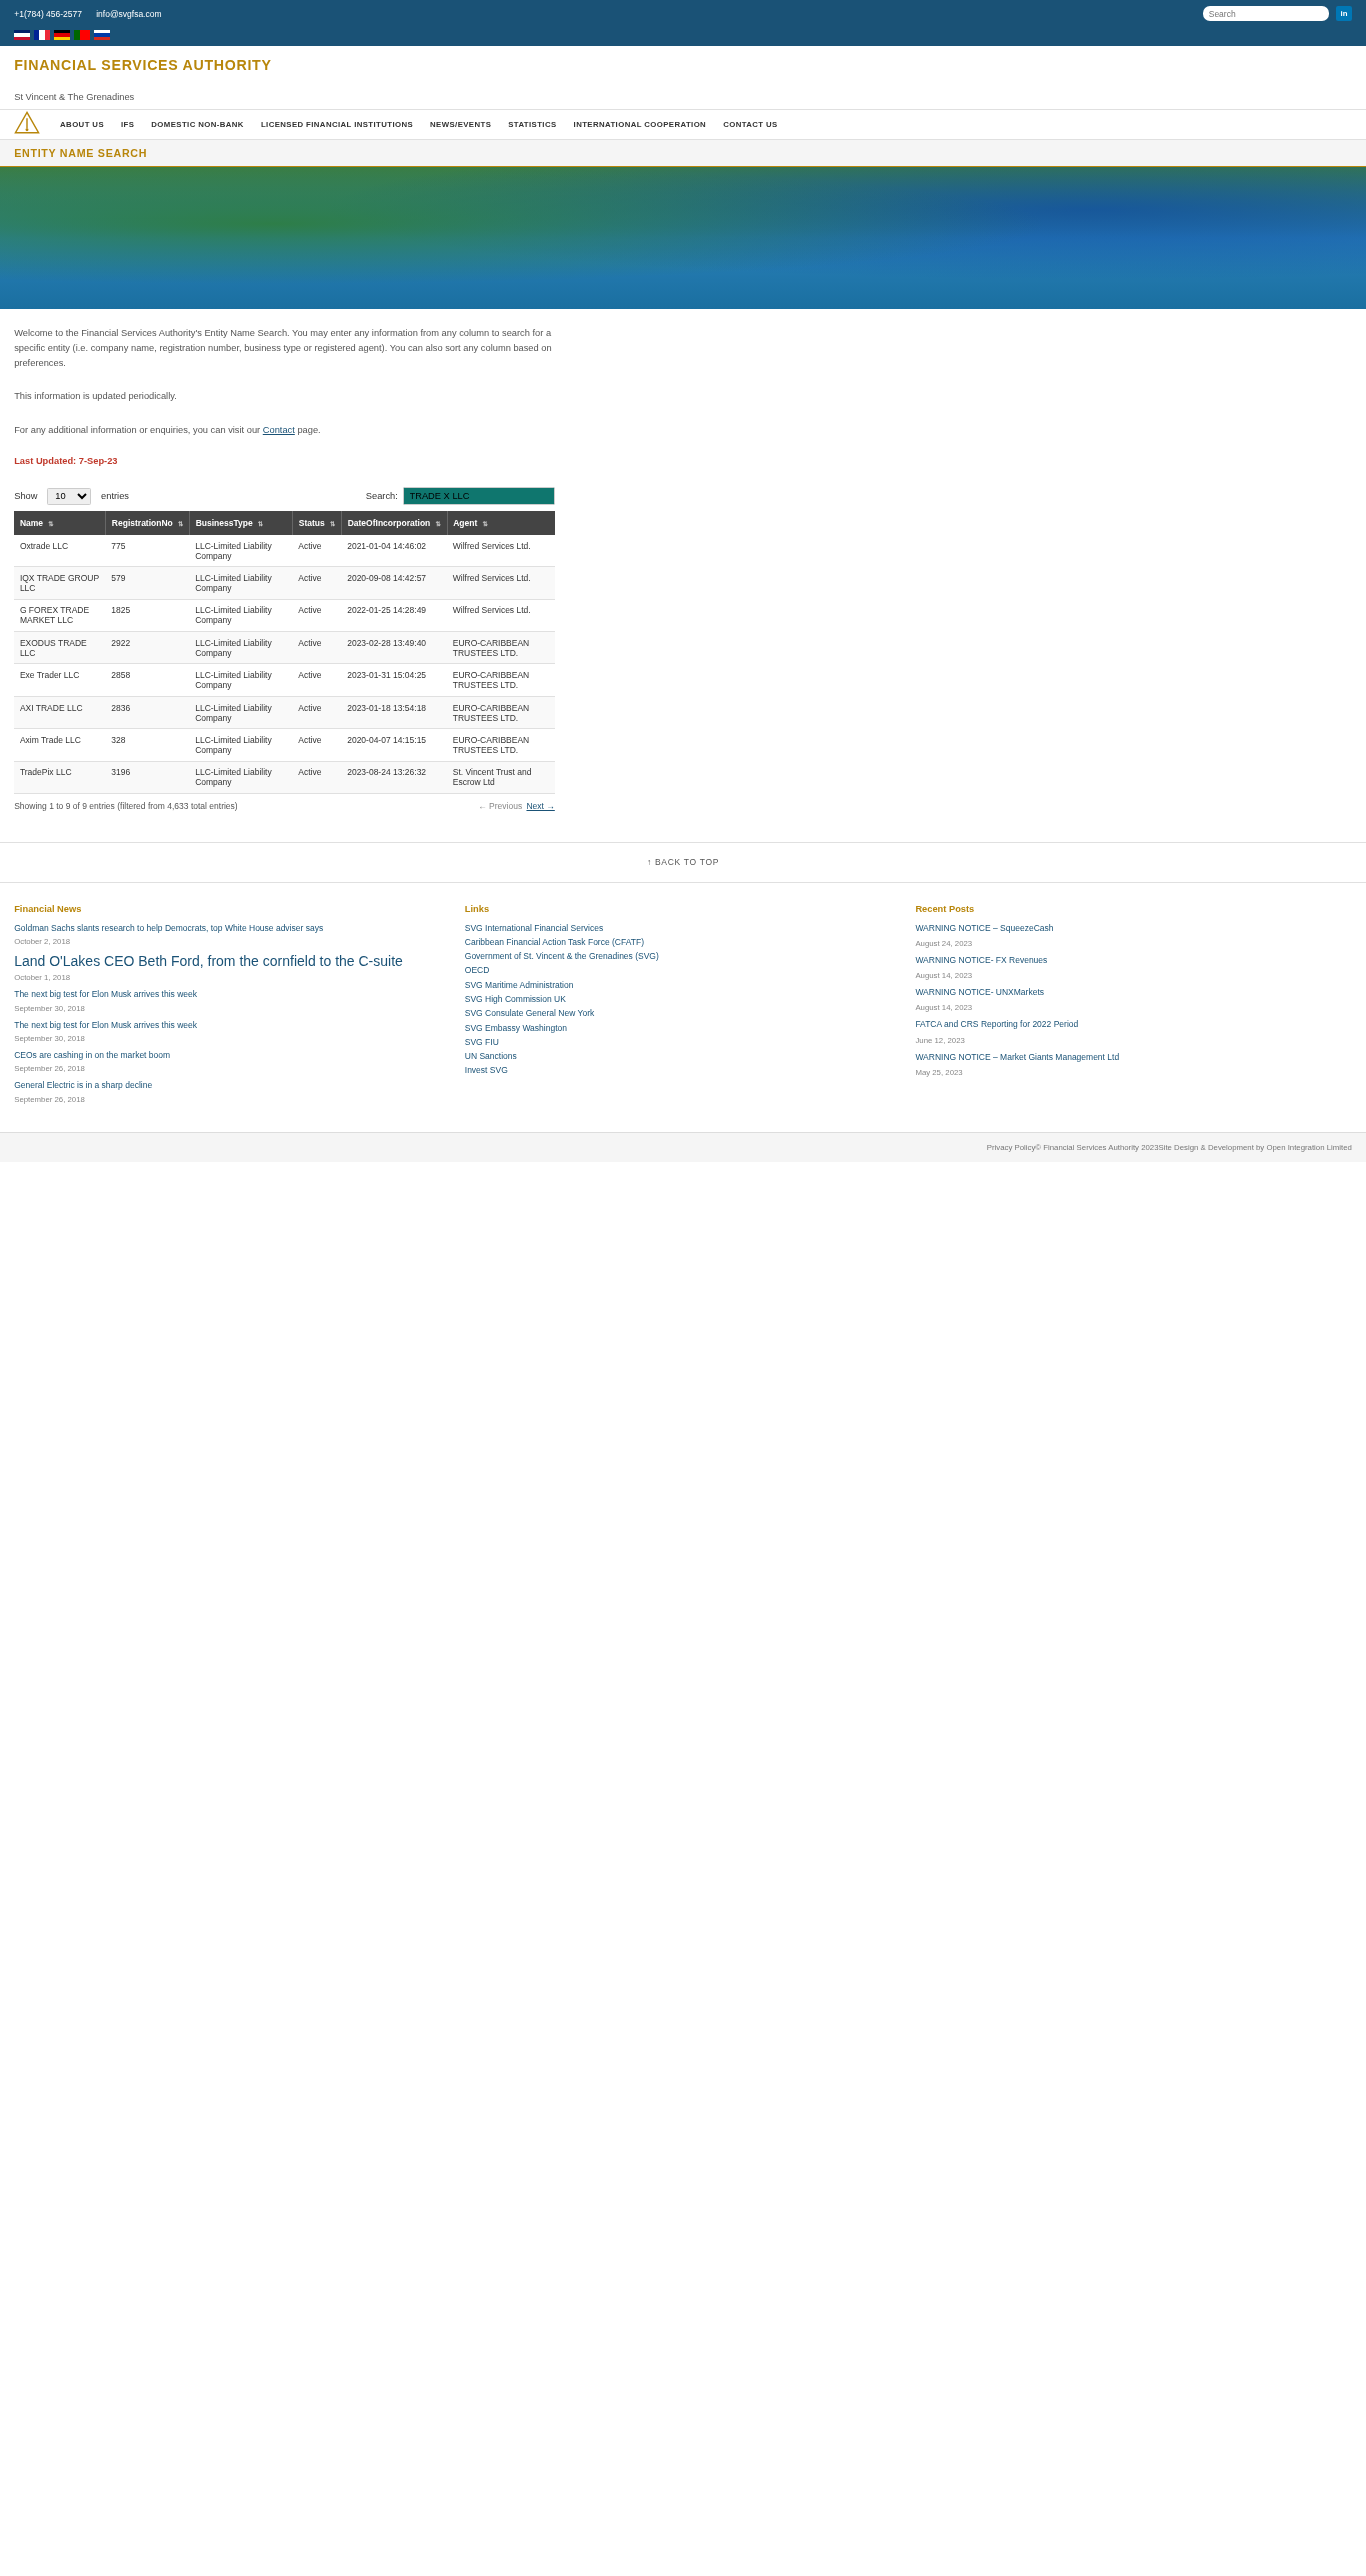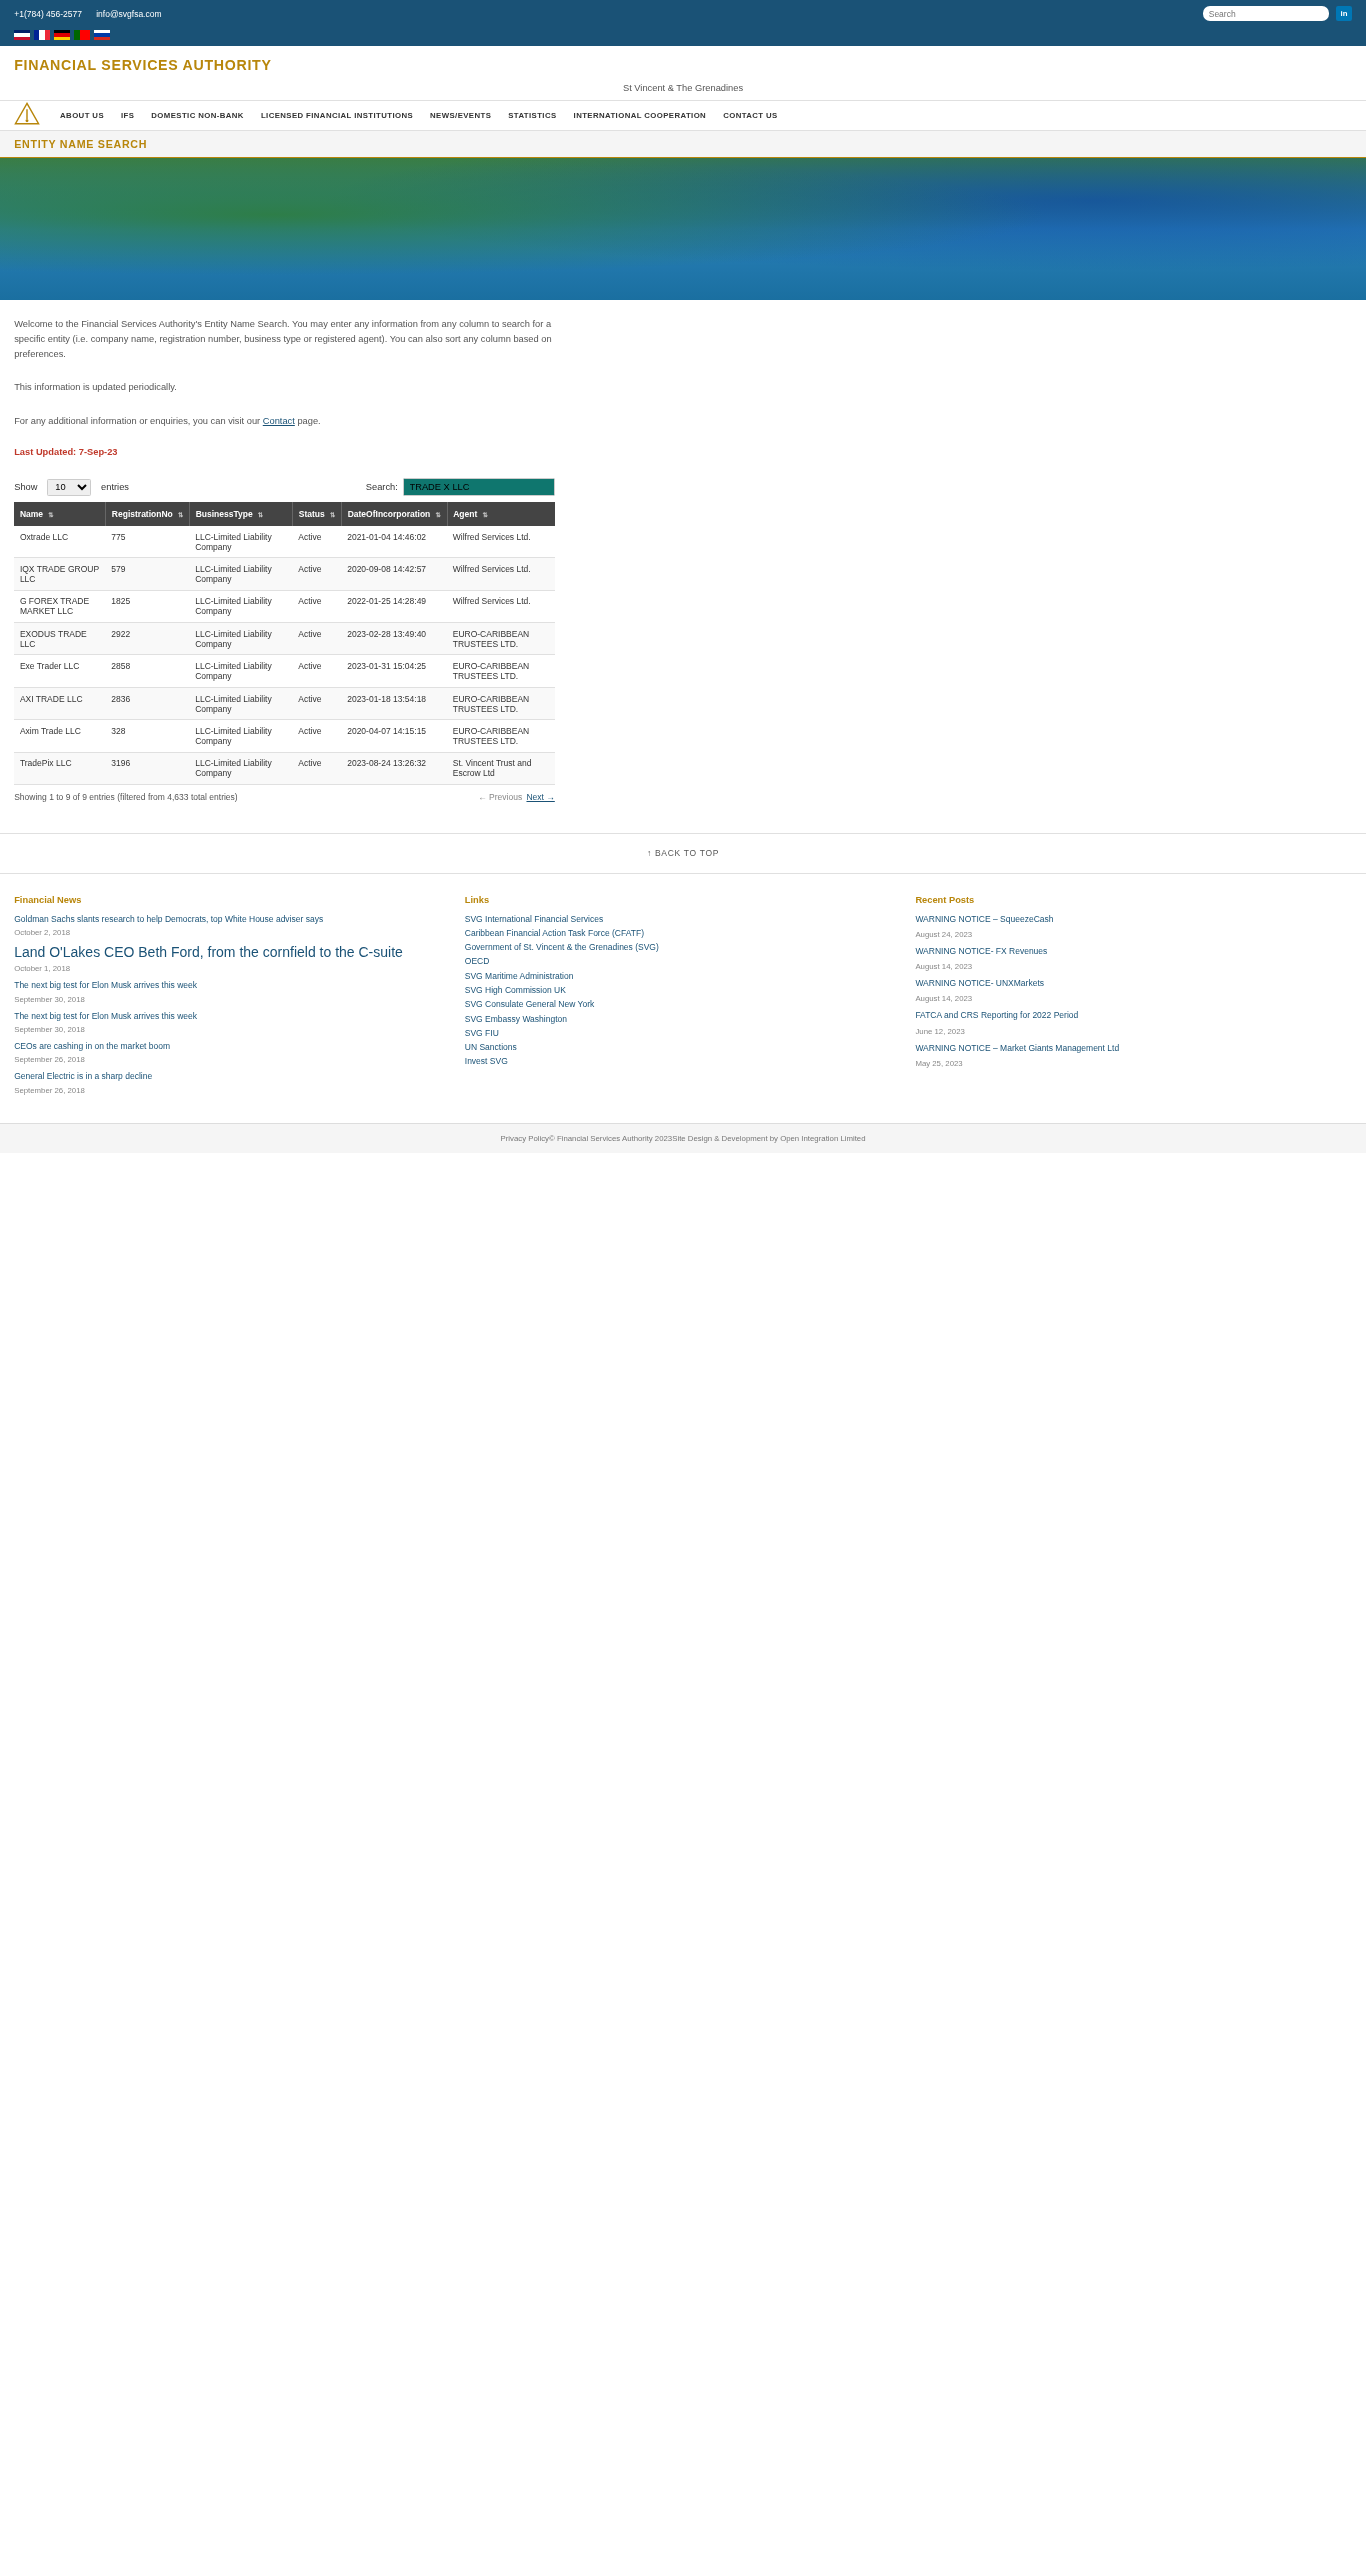--- a/index.html
+++ b/index.html
@@ -40,21 +40,21 @@
       display: flex; gap: 4.3px;
     }
     .flag { width: 15.7px; height: 10px; cursor: pointer; display: inline-block; }
 
     
     .site-header {
       padding: 11.4px 14.2px 7.1px;
       background: #fff;
     }
     .site-title { color: #b8860b; font-size: 14.2px; font-weight: bold; letter-spacing: 0.7px; }
-    .site-subtitle { color: #555; font-size: 9.3px; margin-top: 10px; text-align: center; }
+    .site-subtitle { color: #555; font-size: 9.3px; margin-top: 19px; }
 
     
     nav {
       background: #fff;
       border-top: 0.7px solid #e0e0e0;
       border-bottom: 0.7px solid #e0e0e0;
       padding: 0 14.2px;
       display: flex;
       align-items: center;
       gap: 0;
@@ -184,21 +184,21 @@
     .footer-col .news-item .news-date { color: #888; font-size: 7.8px; }
     .footer-col .recent-post { margin-bottom: 7.1px; }
     .footer-col .recent-post a { color: #1a5276; font-size: 8.5px; line-height: 1.4; }
     .footer-col .recent-post .post-date { color: #888; font-size: 7.8px; display: block; }
 
     
     .bottom-footer {
       background: #f5f5f5;
       padding: 10px 14.2px;
       display: flex;
-      justify-content: center;
+      justify-content: flex-end;
       align-items: center;
       font-size: 7.8px;
       color: #777;
       border-top: 0.7px solid #ddd;
     }
     .bottom-footer a { color: #777; text-decoration: none; }
 
     
     .flag-uk { background: linear-gradient(to bottom, #012169 33%, #fff 33%, #fff 66%, #c8102e 66%); }
     .flag-fr { background: linear-gradient(to right, #002395 33%, #fff 33%, #fff 66%, #ed2939 66%); }

